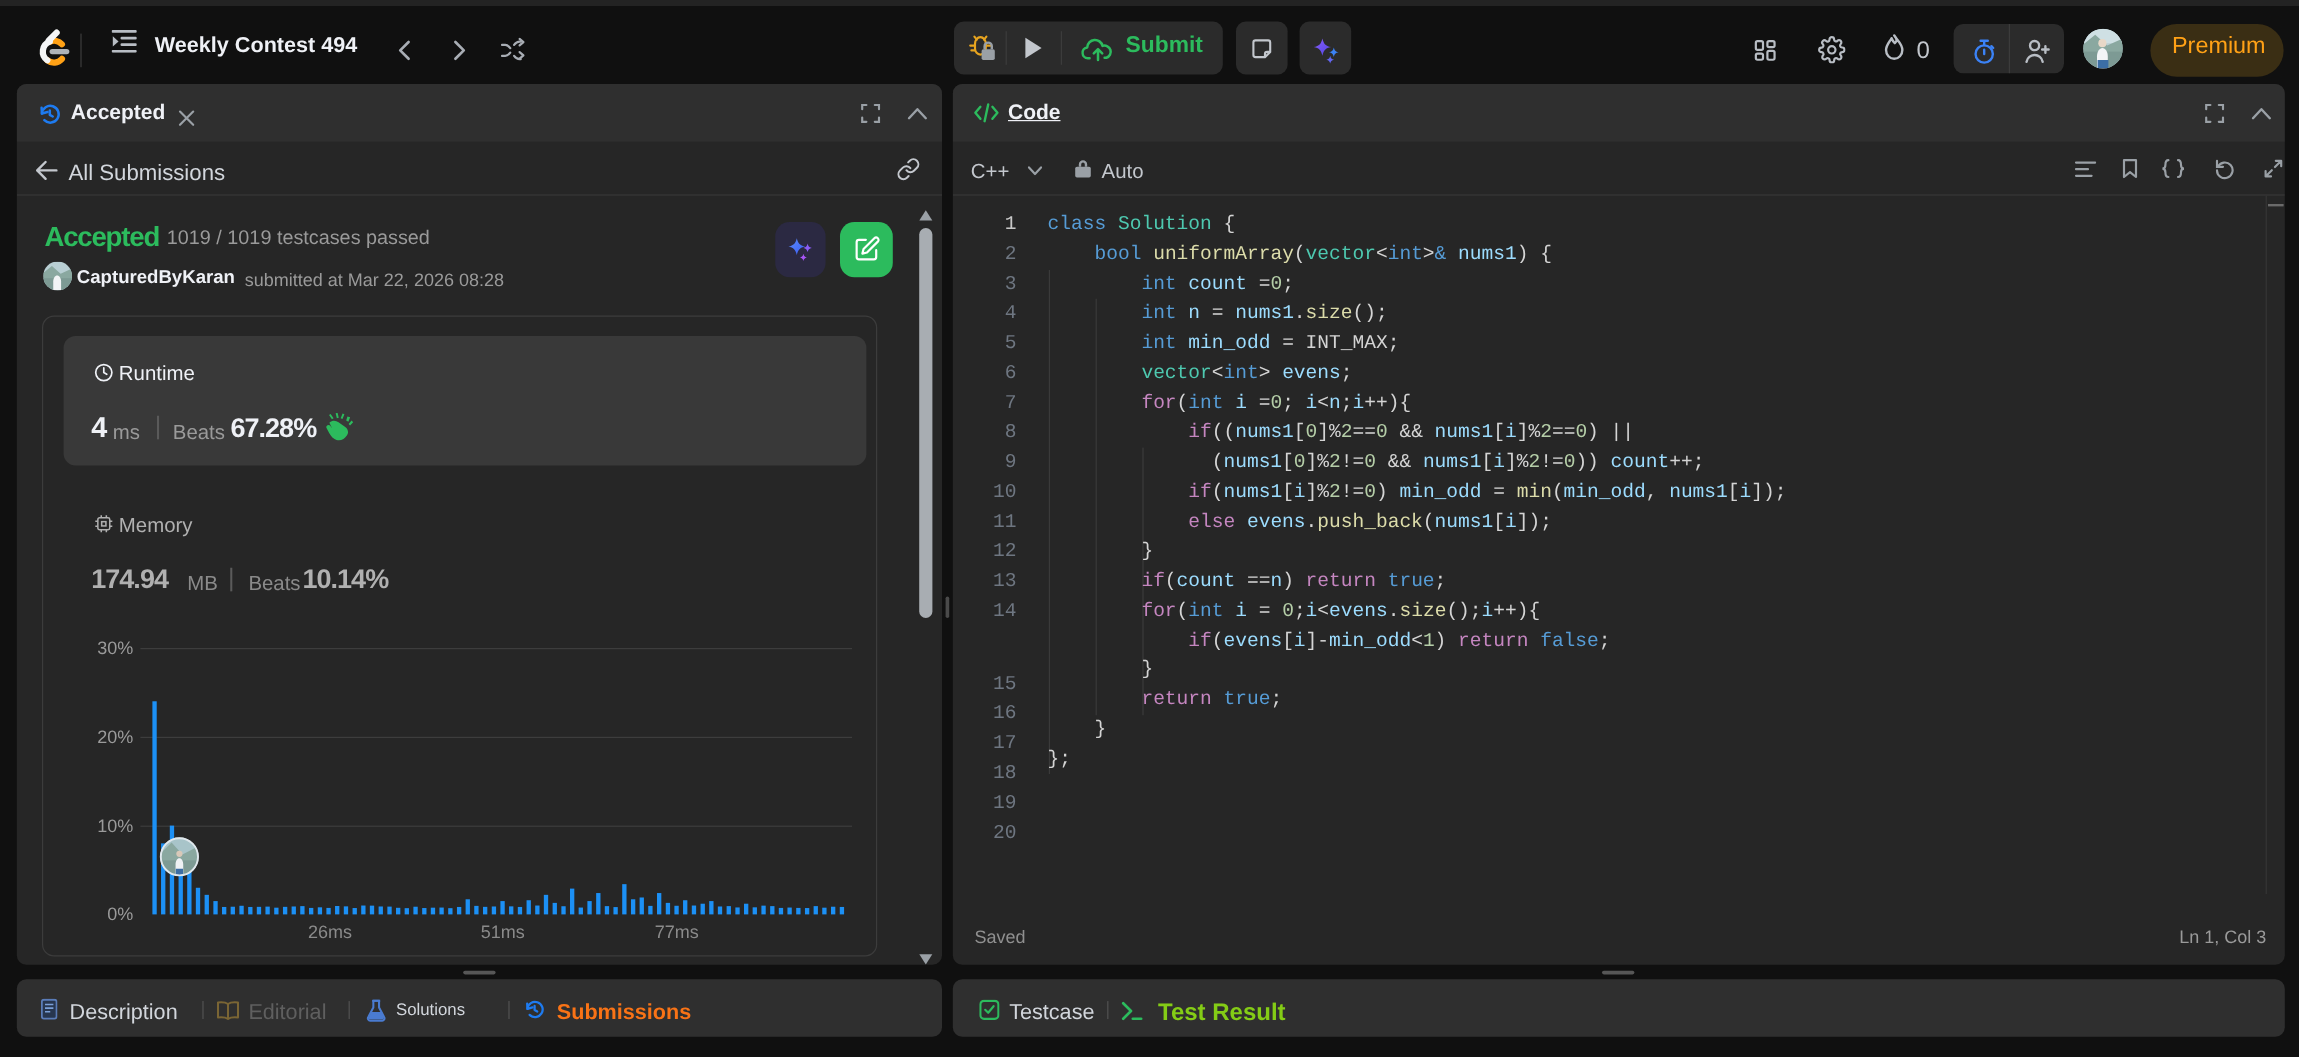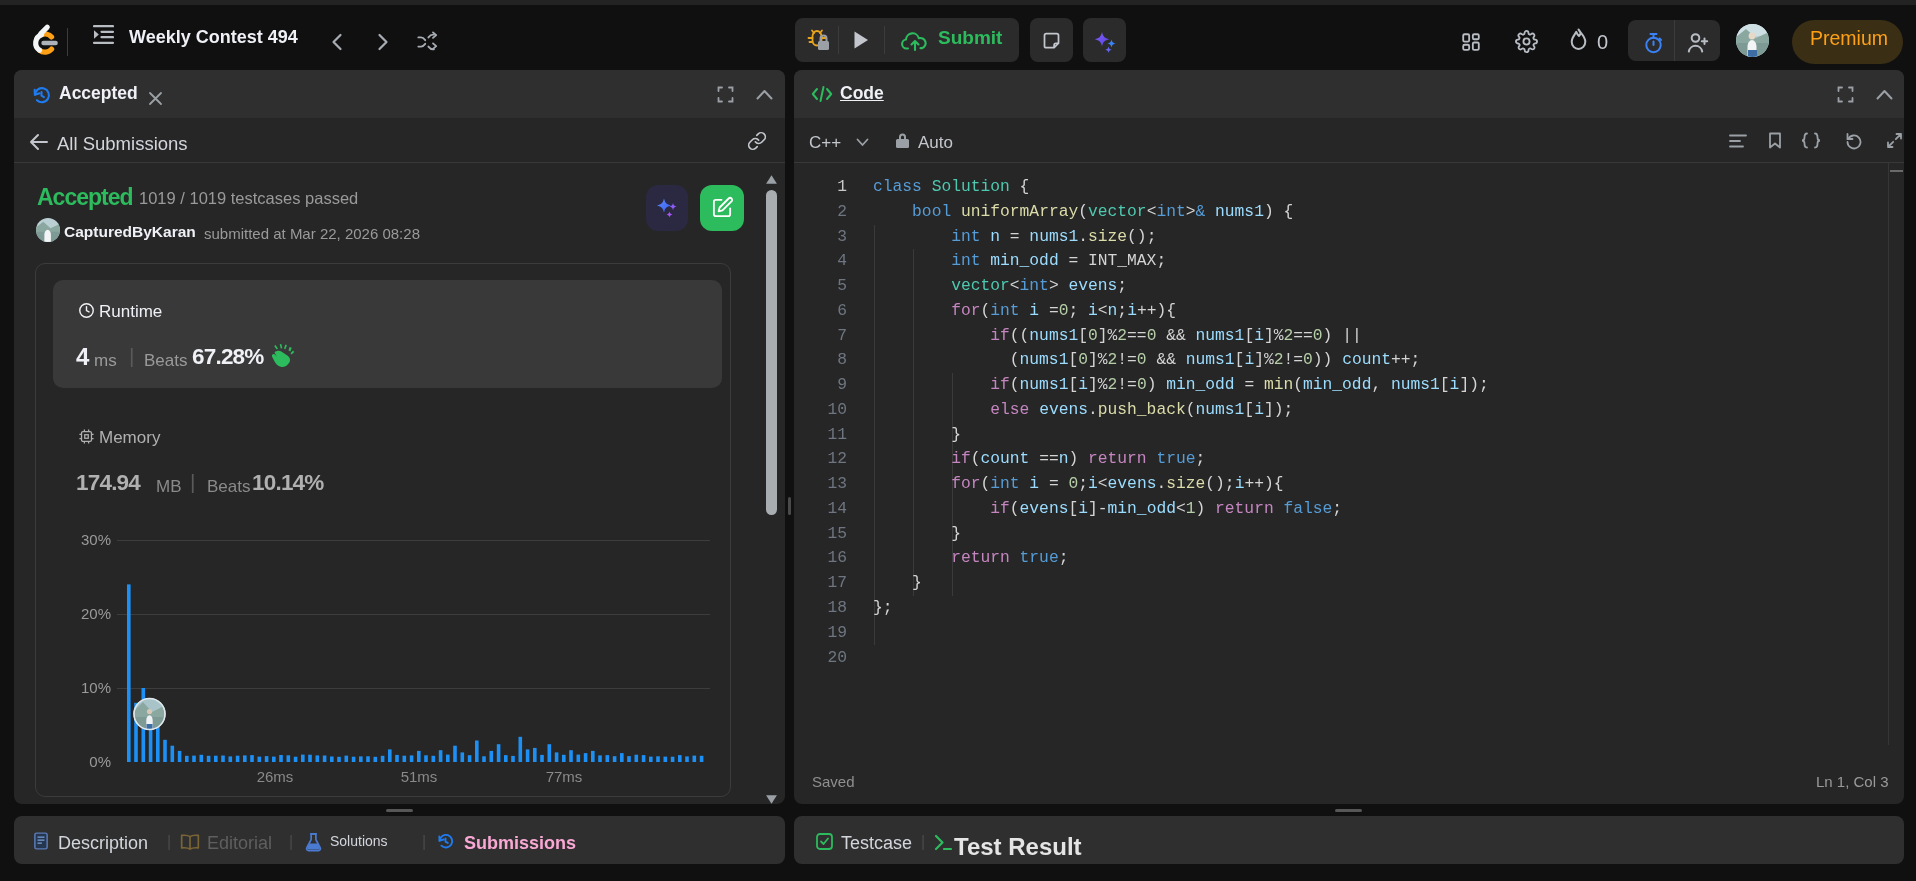--- a/index.html
+++ b/index.html
@@ -428,33 +428,34 @@
         <div style="height:24.77px; color:#6e7681;">5</div>
         <div style="height:24.77px; color:#6e7681;">6</div>
         <div style="height:24.77px; color:#6e7681;">7</div>
         <div style="height:24.77px; color:#6e7681;">8</div>
         <div style="height:24.77px; color:#6e7681;">9</div>
         <div style="height:24.77px; color:#6e7681;">10</div>
         <div style="height:24.77px; color:#6e7681;">11</div>
         <div style="height:24.77px; color:#6e7681;">12</div>
         <div style="height:24.77px; color:#6e7681;">13</div>
         <div style="height:24.77px; color:#6e7681;">14</div>
-        <div style="height:24.77px; color:#6e7681;">15</div>
+        <div style="height:24.77px; color:#6e7681;margin-top:36px;">15</div>
         <div style="height:24.77px; color:#6e7681;">16</div>
         <div style="height:24.77px; color:#6e7681;">17</div>
         <div style="height:24.77px; color:#6e7681;">18</div>
         <div style="height:24.77px; color:#6e7681;">19</div>
         <div style="height:24.77px; color:#6e7681;">20</div>
       </div>
       <div class="abs" style="left:80px; top:49.5px; width:1px; height:420.9px; background:#3a3a3a;"></div>
       <div class="abs" style="left:119px; top:74.3px; width:1px; height:346.6px; background:#3a3a3a;"></div>
       <div class="abs" style="left:158px; top:198.2px; width:1px; height:222.9px; background:#3a3a3a;"></div>
       <div class="abs" style="left:79px; top:0;">
         <div style="height:24.77px; white-space:pre;"><span class="ck">class</span><span class="cw"> </span><span class="ct">Solution</span><span class="cw"> {</span></div>
         <div style="height:24.77px; white-space:pre;"><span class="cw">    </span><span class="ck">bool</span><span class="cw"> </span><span class="cf">uniformArray</span><span class="cw">(</span><span class="ct">vector</span><span class="cw">&lt;</span><span class="ck">int</span><span class="cw">&gt;</span><span class="ck">&amp;</span><span class="cw"> </span><span class="cv">nums1</span><span class="cw">) {</span></div>
+        <div style="height:24.77px; white-space:pre;"><span class="cw">        </span><span class="ck">int</span><span class="cw"> </span><span class="cv">count</span><span class="cw"> =</span><span class="cn">0</span><span class="cw">;</span></div>
         <div style="height:24.77px; white-space:pre;"><span class="cw">        </span><span class="ck">int</span><span class="cw"> </span><span class="cv">n</span><span class="cw"> = </span><span class="cv">nums1</span><span class="cw">.</span><span class="cf">size</span><span class="cw">();</span></div>
         <div style="height:24.77px; white-space:pre;"><span class="cw">        </span><span class="ck">int</span><span class="cw"> </span><span class="cv">min_odd</span><span class="cw"> = </span><span class="cw">INT_MAX</span><span class="cw">;</span></div>
         <div style="height:24.77px; white-space:pre;"><span class="cw">        </span><span class="ct">vector</span><span class="cw">&lt;</span><span class="ck">int</span><span class="cw">&gt;</span><span class="cw"> </span><span class="cv">evens</span><span class="cw">;</span></div>
         <div style="height:24.77px; white-space:pre;"><span class="cw">        </span><span class="cc">for</span><span class="cw">(</span><span class="ck">int</span><span class="cw"> </span><span class="cv">i</span><span class="cw"> =</span><span class="cn">0</span><span class="cw">; </span><span class="cv">i</span><span class="cw">&lt;</span><span class="cv">n</span><span class="cw">;</span><span class="cv">i</span><span class="cw">++){</span></div>
         <div style="height:24.77px; white-space:pre;"><span class="cw">            </span><span class="cc">if</span><span class="cw">((</span><span class="cv">nums1</span><span class="cw">[</span><span class="cn">0</span><span class="cw">]%</span><span class="cn">2</span><span class="cw">==</span><span class="cn">0</span><span class="cw"> &amp;&amp; </span><span class="cv">nums1</span><span class="cw">[</span><span class="cv">i</span><span class="cw">]%</span><span class="cn">2</span><span class="cw">==</span><span class="cn">0</span><span class="cw">) ||</span></div>
         <div style="height:24.77px; white-space:pre;"><span class="cw">              (</span><span class="cv">nums1</span><span class="cw">[</span><span class="cn">0</span><span class="cw">]%</span><span class="cn">2</span><span class="cw">!=</span><span class="cn">0</span><span class="cw"> &amp;&amp; </span><span class="cv">nums1</span><span class="cw">[</span><span class="cv">i</span><span class="cw">]%</span><span class="cn">2</span><span class="cw">!=</span><span class="cn">0</span><span class="cw">)) </span><span class="cv">count</span><span class="cw">++;</span></div>
         <div style="height:24.77px; white-space:pre;"><span class="cw">            </span><span class="cc">if</span><span class="cw">(</span><span class="cv">nums1</span><span class="cw">[</span><span class="cv">i</span><span class="cw">]%</span><span class="cn">2</span><span class="cw">!=</span><span class="cn">0</span><span class="cw">) </span><span class="cv">min_odd</span><span class="cw"> = </span><span class="cf">min</span><span class="cw">(</span><span class="cv">min_odd</span><span class="cw">, </span><span class="cv">nums1</span><span class="cw">[</span><span class="cv">i</span><span class="cw">]);</span></div>
         <div style="height:24.77px; white-space:pre;"><span class="cw">            </span><span class="cc">else</span><span class="cw"> </span><span class="cv">evens</span><span class="cw">.</span><span class="cf">push_back</span><span class="cw">(</span><span class="cv">nums1</span><span class="cw">[</span><span class="cv">i</span><span class="cw">]);</span></div>
         <div style="height:24.77px; white-space:pre;"><span class="cw">        }</span></div>
         <div style="height:24.77px; white-space:pre;"><span class="cw">        </span><span class="cc">if</span><span class="cw">(</span><span class="cv">count</span><span class="cw"> ==</span><span class="cv">n</span><span class="cw">) </span><span class="cc">return</span><span class="cw"> </span><span class="ck">true</span><span class="cw">;</span></div>
@@ -494,29 +495,29 @@
     <path d="M4.2 12 H12.8 L15 16.5 A1.4 1.4 0 0 1 13.7 18.5 H3.3 A1.4 1.4 0 0 1 2 16.5 Z" fill="#4a7bd0"></path>
     <path d="M5 2 H12" stroke="#4a7bd0" stroke-width="1.8"></path>
   </svg>
   <div class="abs" style="left:316px; top:17px; font-size:14px; color:#d2d6dc;">Solutions</div>
   <div class="abs" style="left:408px; top:17px; font-size:16px; color:#4a4a4a;">|</div>
   <svg class="abs" style="left:422px; top:16px;" width="19" height="19" viewBox="0 0 24 24" fill="none" stroke="#1e7bf0" stroke-width="2.4" stroke-linecap="round" stroke-linejoin="round">
     <path d="M4.5 11 a8 8 0 1 1 2.3 6.3"></path>
     <path d="M4.2 5.5 L4.5 11 L9.8 9.5" fill="none"></path>
     <path d="M12 8 v4.2 l2.8 1.6"></path>
   </svg>
-  <div class="abs bold" style="left:450px; top:17px; font-size:18px; color:#f9a8d4;">Submissions</div>
+  <div class="abs bold" style="left:450px; top:17px; font-size:18px; color:#f97316;">Submissions</div>
 </div>
 <div class="botbar" id="rbot">
   <svg class="abs" style="left:22px; top:17px;" width="17" height="17" viewBox="0 0 17 17" fill="none" stroke="#2cbb5d" stroke-width="1.8" stroke-linejoin="round">
     <rect x="1" y="1" width="15" height="15" rx="3"></rect>
     <path d="M5 8.5 L7.5 11 L12 5.5" stroke-linecap="round"></path>
   </svg>
   <div class="abs" style="left:47px; top:17px; font-size:18px; color:#d2d6dc;">Testcase</div>
   <div class="abs" style="left:127px; top:17px; font-size:16px; color:#4a4a4a;">|</div>
   <svg class="abs" style="left:140px; top:18px;" width="19" height="17" viewBox="0 0 19 17" fill="none" stroke="#2cbb5d" stroke-width="2.2" stroke-linecap="round" stroke-linejoin="round">
     <path d="M2 2 L8.5 8.5 L2 15 M10 15 H17"></path>
   </svg>
-  <div class="abs bold" style="left:160px; top:17px; font-size:24px; color:#e5e5e5;">Test Result</div>
+  <div class="abs bold" style="left:171px; top:17px; font-size:20px; color:#84cc16;">Test Result</div>
 </div>
 <div class="dash" style="left:386px;"></div>
 <div class="dash" style="left:1335px;"></div>
 <div class="abs" style="left:788px; top:497px; width:3px; height:18px; background:#4a4a4a; border-radius:2px;"></div>
 
 </body></html>

